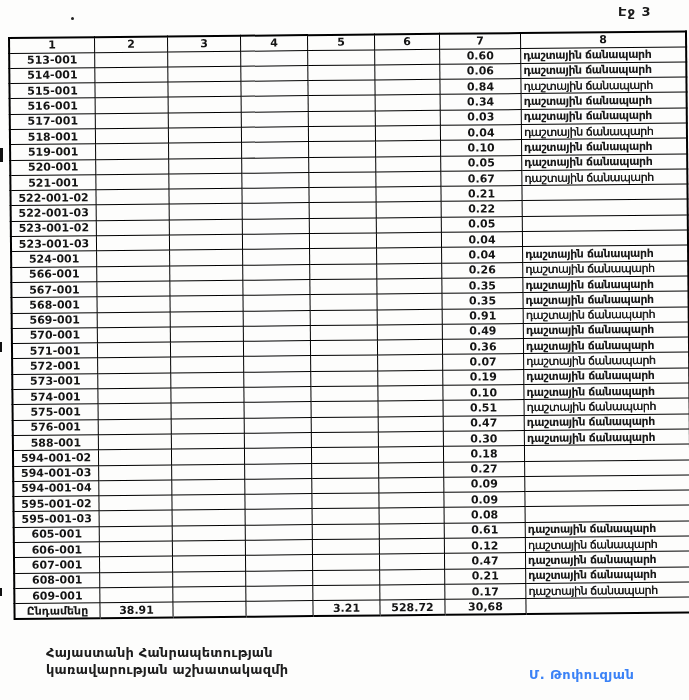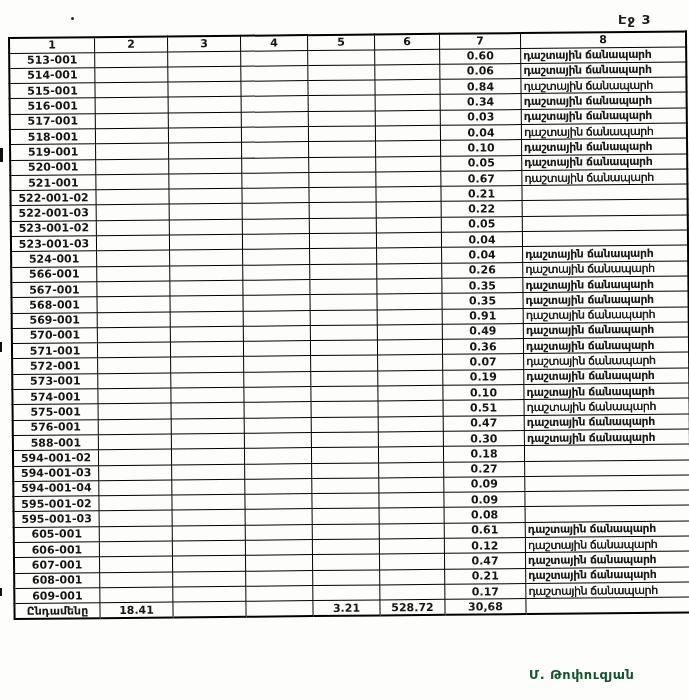--- a/index.html
+++ b/index.html
@@ -4,21 +4,21 @@
 <style>
   html,body{margin:0;padding:0;}
   body{
     width:689px;height:700px;position:relative;overflow:hidden;
     background:#fdfdfc;color:#101010;
     font-family:"DejaVu Sans","Liberation Sans",sans-serif;
     -webkit-font-smoothing:none;
   }
   .page-no{
     position:absolute;top:4px;left:618px;
-    font-size:13px;font-weight:bold;letter-spacing:1px;color:#1a1a1a;margin-top:8px;
+    font-size:13px;font-weight:bold;letter-spacing:1px;color:#1a1a1a;
   }
   .scan-dot{position:absolute;background:#222;border-radius:50%;}
   .edge-mark{position:absolute;background:#111;}
   .tbl-wrap{
     position:absolute;left:8px;top:37px;width:674px;
     transform:rotate(-0.55deg);transform-origin:0 0;
   }
   table{
     border-collapse:collapse;table-layout:fixed;width:674px;
     border:2px solid #000;
@@ -46,21 +46,21 @@
     white-space:nowrap;
   }
   tr.total-row td{font-weight:bold;border-bottom:2px solid #000;}
   .footer{
     position:absolute;left:46px;top:645px;
     font-size:13px;line-height:16.5px;font-weight:bold;
     letter-spacing:0.2px;color:#1d1d1d;
   }
   .signature{
     position:absolute;left:529px;top:667px;
-    font-size:13px;font-weight:bold;letter-spacing:0.5px;color:#14532d;
+    font-size:13px;font-weight:bold;letter-spacing:0.5px;color:#3b82f6;
   }
 </style>
 </head>
 <body>
 
 <div class="page-no">Էջ 3</div>
 
 <div class="scan-dot" style="left:71px;top:17px;width:3px;height:3px;"></div>
 <div class="edge-mark" style="left:0;top:148px;width:3px;height:14px;"></div>
 <div class="edge-mark" style="left:0;top:342px;width:2px;height:10px;"></div>
@@ -490,27 +490,29 @@
           <td class="c4"></td>
           <td class="c5"></td>
           <td class="c6"></td>
           <td class="c7">0.17</td>
           <td class="c8 note-cell">
             <div class="note-wrap"><span class="note-text">դաշտային ճանապարհ</span></div>
           </td>
         </tr>
         <tr class="total-row">
           <td class="c1">Ընդամենը</td>
-          <td class="c2">18.41</td>
+          <td class="c2">38.91</td>
           <td class="c3"></td>
           <td class="c4"></td>
           <td class="c5">3.21</td>
           <td class="c6">528.72</td>
           <td class="c7">30,68</td>
           <td class="c8"></td>
         </tr>
       </tbody>
   </table>
 </div>
 
 <div class="footer">
+  <div>Հայաստանի Հանրապետության</div>
+  <div>կառավարության աշխատակազմի</div>
 </div>
 <div class="signature">Մ. Թոփուզյան</div>
 
 </body></html>

